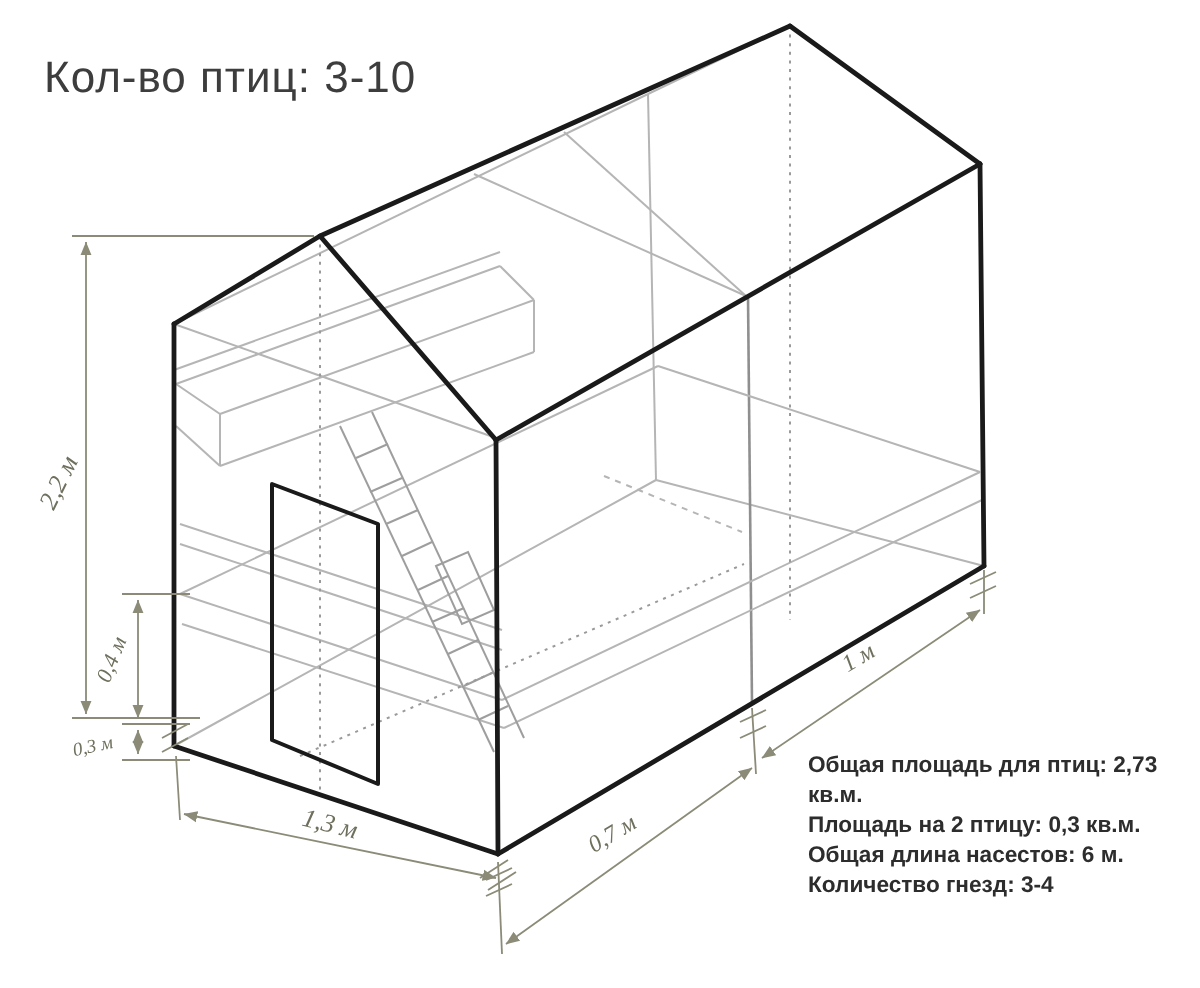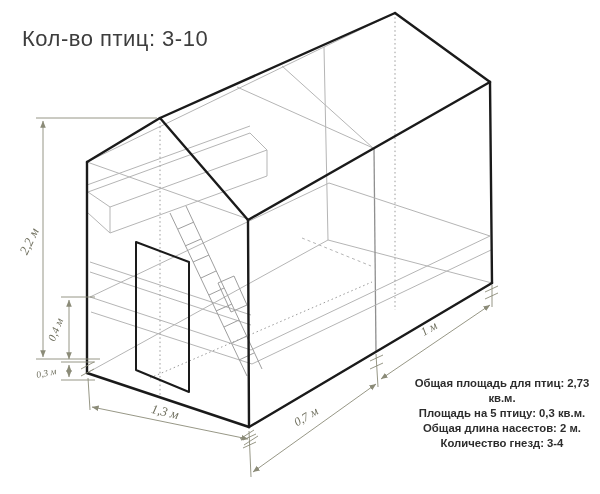--- a/index.html
+++ b/index.html
@@ -2,21 +2,21 @@
 <html><head>
 <meta charset="utf-8">
 <style>
   html,body{margin:0;padding:0;background:#ffffff;}
   #canvas{position:relative;width:600px;height:494px;background:#ffffff;overflow:hidden;
           font-family:"Liberation Sans",sans-serif;}
   #drawing{position:absolute;left:0;top:0;}
   .title{position:absolute;left:22px;top:26px;font-size:22px;color:#3d3d3d;
          letter-spacing:0.5px;font-weight:400;}
   .info{position:absolute;left:404px;top:376px;width:196px;color:#2d2d2d;
-        font-size:11.3px;line-height:15px;font-weight:700;text-align:center;}
+        font-size:11.3px;line-height:15px;font-weight:700;}
   .outline{stroke:#1a1a1a;stroke-width:2.4;fill:none;stroke-linejoin:round;stroke-linecap:round;}
   .doorline{stroke:#1a1a1a;stroke-width:2;fill:none;stroke-linejoin:round;}
   .hid{stroke:#b5b5b5;stroke-width:1;fill:none;}
   .mid{stroke:#8f8f8f;stroke-width:1.3;fill:none;}
   .lad{stroke:#9e9e9e;stroke-width:1;fill:none;}
   .dot{stroke:#9a9a9a;stroke-width:1;fill:none;stroke-dasharray:1.5 2.8;}
   .dsh{stroke:#b5b5b5;stroke-width:1;fill:none;stroke-dasharray:3 3;}
   .dim{stroke:#8b8b78;stroke-width:0.9;fill:none;}
   .dim-label{font-family:"Liberation Serif",serif;font-style:italic;fill:#6f6f5e;}
 </style>
@@ -153,18 +153,18 @@
       <path class="dim" d="M381,379 L490,305" marker-start="url(#ah)" marker-end="url(#ah)"></path>
       <text class="dim-label" font-size="12" text-anchor="middle" transform="translate(431,332) rotate(-31)">1 м</text>
       <path class="dim" d="M485,292 L498,286 M485,299 L498,293"></path>
     </g>
   </svg>
 
   <div class="title">Кол-во птиц: 3-10</div>
 
   <div class="info">
     <div>Общая площадь для птиц: 2,73 кв.м.</div>
-    <div>Площадь на 5 птицу: 0,3 кв.м.</div>
-    <div>Общая длина насестов: 2 м.</div>
+    <div>Площадь на 2 птицу: 0,3 кв.м.</div>
+    <div>Общая длина насестов: 6 м.</div>
     <div>Количество гнезд: 3-4</div>
   </div>
 
 </div>
 
 </body></html>

